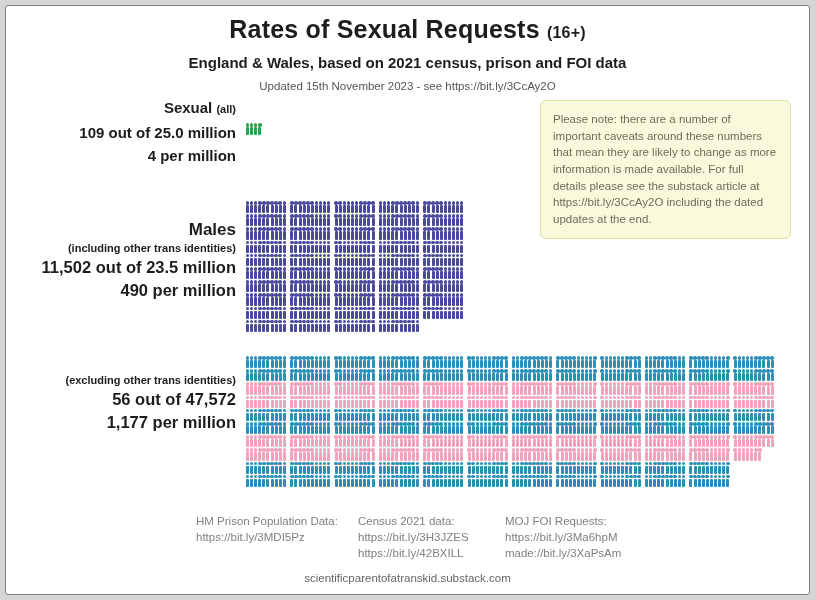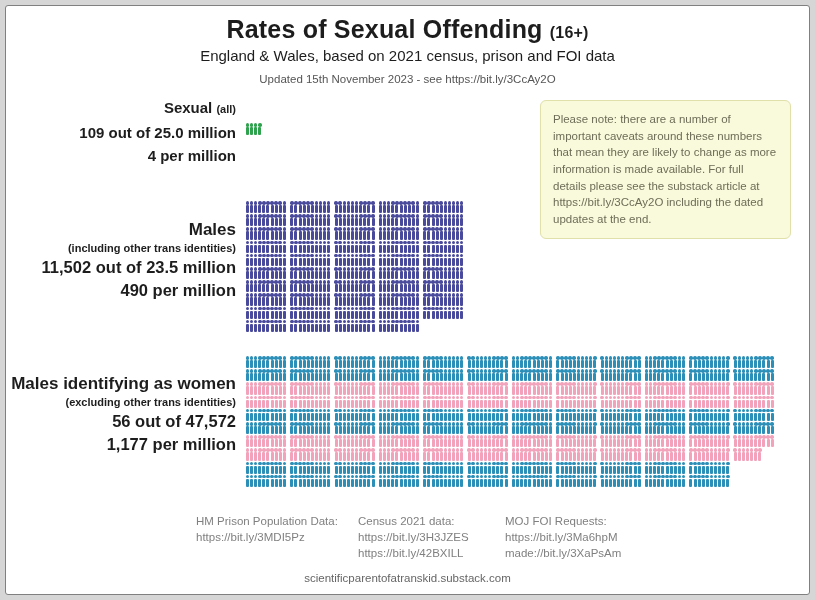--- a/index.html
+++ b/index.html
@@ -19,21 +19,21 @@
     width: 100%; height: 100%;
     background: #ffffff;
     border: 1px solid #808080;
     border-radius: 3px;
     color: #1d1d1d;
   }
   
   header { text-align: center; padding-top: 9px; }
   .title { font-size: 25px; font-weight: bold; letter-spacing: 0.2px; }
   .title .t16 { font-size: 16px; font-weight: bold; }
-  .subtitle { font-size: 15px; font-weight: normal; margin-top: 3px; }
+  .subtitle { font-size: 15px; font-weight: bold; margin-top: 10px; }
   .updated { font-size: 11.5px; color: #555555; margin-top: 9px; }
   
   .label-block { position: absolute; left: 0; width: 230px; text-align: right; }
   .lb-females { top: 90px; }
   .lb-females .lbl-main { font-size: 15px; font-weight: bold; line-height: 23px; }
   .lb-females .lbl-stat { font-size: 15px; font-weight: bold; line-height: 23px; }
   .lbl-qual { font-size: 11px; font-weight: bold; }
   .lb-males { top: 213px; }
   .lb-miw { top: 367px; }
   .lbl-main-lg { font-size: 17px; font-weight: bold; line-height: 22px; }
@@ -75,21 +75,21 @@
   .site { position: absolute; top: 566px; left: 0; width: 100%; text-align: center; font-size: 11.5px; color: #666666; }
 </style>
 </head>
 <body>
 
 <div class="frame">
   <div class="card">
 
     <header>
       <div class="title">
-        <span>Rates of Sexual Offending</span>
+        <span>Rates of Sexual Requests</span>
         <span class="t16">(16+)</span>
       </div>
       <div class="subtitle">England &amp; Wales, based on 2021 census, prison and FOI data</div>
       <div class="updated">Updated 15th November 2023 - see https://bit.ly/3CcAy2O</div>
     </header>
 
     <div class="label-block lb-females">
       <div class="lbl-main">
         <span>Sexual</span>
         <span class="lbl-qual">(all)</span>
@@ -723,21 +723,20 @@
             <span class="pico" style="background-color: rgb(74, 74, 156);"></span>
             <span class="pico" style="background-color: rgb(74, 74, 156);"></span>
             <span class="pico" style="background-color: rgb(74, 74, 156);"></span>
             <span class="pico" style="background-color: rgb(74, 74, 156);"></span>
             <span class="pico" style="background-color: rgb(74, 74, 156);"></span>
           </div>
         </div>
       </div>
 
     <div class="label-block lb-miw">
-      <div class="lbl-main-lg">Males identifying as women</div>
       <div class="lbl-qual-line">(excluding other trans identities)</div>
       <div class="lbl-stat-lg">56 out of 47,572</div>
       <div class="lbl-stat-lg">1,177 per million</div>
     </div>
     <div class="picto picto-miw">
         <div class="picto-row">
           <div class="picto-group">
             <span class="pico" style="background-color: rgb(43, 143, 184);"></span>
             <span class="pico" style="background-color: rgb(43, 143, 184);"></span>
             <span class="pico" style="background-color: rgb(43, 143, 184);"></span>

